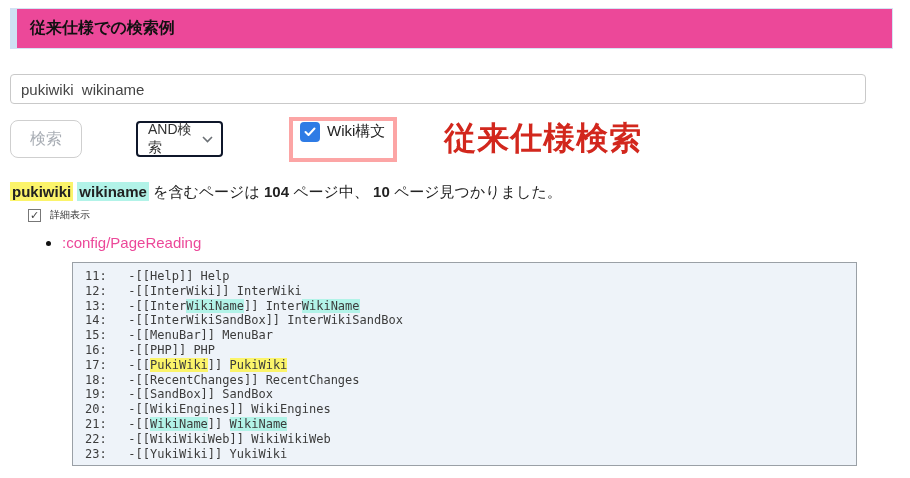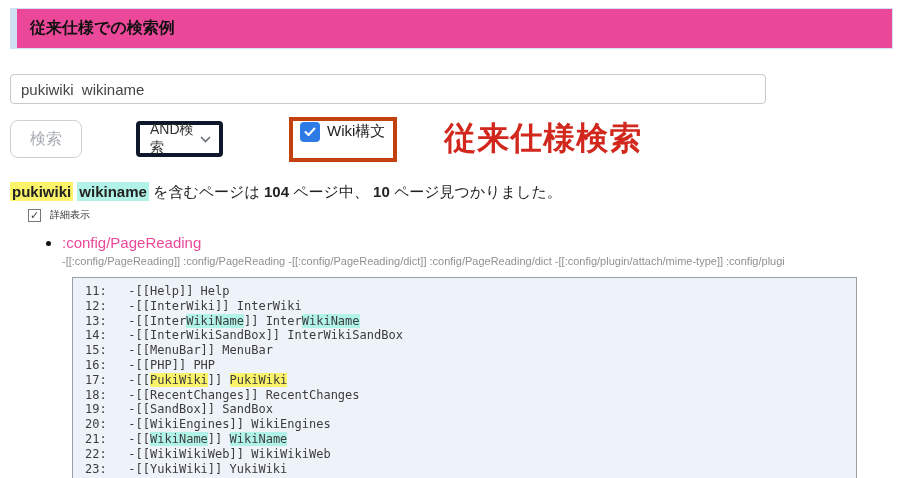--- a/index.html
+++ b/index.html
@@ -21,21 +21,21 @@
     padding: 9px 10px 9px 13px;
     font-size: 16px;
     font-weight: bold;
     color: #111;
   }
 
   
   .search-input {
     display: block;
     margin: 25px 0 0 10px;
-    width: 756px; height: 30px;
+    width: 856px; height: 30px;
     border: 1px solid #c9c9c9;
     border-radius: 4px;
     padding: 0 10px;
     font-family: "Liberation Sans", sans-serif;
     font-size: 15px;
     color: #444;
     outline: none;
     background: #fff;
   }
 
@@ -53,35 +53,35 @@
     border: 1px solid #cfcfcf;
     border-radius: 8px;
     color: #a9aeb5;
     font-size: 16px;
     font-family: "Liberation Sans", sans-serif;
     cursor: pointer;
   }
   .mode-select {
     margin-left: 18px;
     width: 87px; height: 36px;
-    border: 4px solid #0f172a;
+    border: 2px solid #0f172a;
     border-radius: 4px;
     background: #fff;
     display: flex;
     align-items: center;
     justify-content: space-between;
     padding: 0 8px 0 10px;
     font-size: 14px;
     color: #333;
     cursor: pointer;
   }
   .chevron { display: inline-flex; align-items: center; }
   .red-box {
     margin-left: 30px;
-    border: 4px solid #c2410c;
+    border: 4px solid #fca5a5;
     height: 45px;
     display: flex;
     align-items: center;
     padding: 0 8px 15px 7px;
     background: #fff;
   }
   .blue-checkbox {
     width: 20px; height: 20px;
     background: #2e7be5;
     border-radius: 4px;
@@ -208,19 +208,18 @@
   <div class="summary"><span class="hl-y">pukiwiki</span><span>  </span><span class="hl-c">wikiname</span><span> を含むページは </span><span class="b">104</span><span> ページ中、 </span><span class="b">10</span><span> ページ見つかりました。</span></div>
 
   <label class="detail-row">
     <span class="plain-checkbox"></span>
     <span>詳細表示</span>
   </label>
 
   <ul class="result-list">
     <li>
       <a class="result-link" href="#">:config/PageReading</a>
-      <div class="excerpt">-[[:config/PageReading]] :config/PageReading -[[:config/PageReading/dict]] :config/PageReading/dict -[[:config/plugin/attach/mime-type]] :config/plugi</div>
     </li>
   </ul>
 
   <div class="code-block" id="code-block"><div class="code-line"><span>11:   </span><span>-[[Help]] Help</span></div><div class="code-line"><span>12:   </span><span>-[[InterWiki]] InterWiki</span></div><div class="code-line"><span>13:   </span><span>-[[Inter</span><span class="hl-c">WikiName</span><span>]] Inter</span><span class="hl-c">WikiName</span></div><div class="code-line"><span>14:   </span><span>-[[InterWikiSandBox]] InterWikiSandBox</span></div><div class="code-line"><span>15:   </span><span>-[[MenuBar]] MenuBar</span></div><div class="code-line"><span>16:   </span><span>-[[PHP]] PHP</span></div><div class="code-line"><span>17:   </span><span>-[[</span><span class="hl-y">PukiWiki</span><span>]] </span><span class="hl-y">PukiWiki</span></div><div class="code-line"><span>18:   </span><span>-[[RecentChanges]] RecentChanges</span></div><div class="code-line"><span>19:   </span><span>-[[SandBox]] SandBox</span></div><div class="code-line"><span>20:   </span><span>-[[WikiEngines]] WikiEngines</span></div><div class="code-line"><span>21:   </span><span>-[[</span><span class="hl-c">WikiName</span><span>]] </span><span class="hl-c">WikiName</span></div><div class="code-line"><span>22:   </span><span>-[[WikiWikiWeb]] WikiWikiWeb</span></div><div class="code-line"><span>23:   </span><span>-[[YukiWiki]] YukiWiki</span></div></div>
 
 </div>
 
 </body></html>

